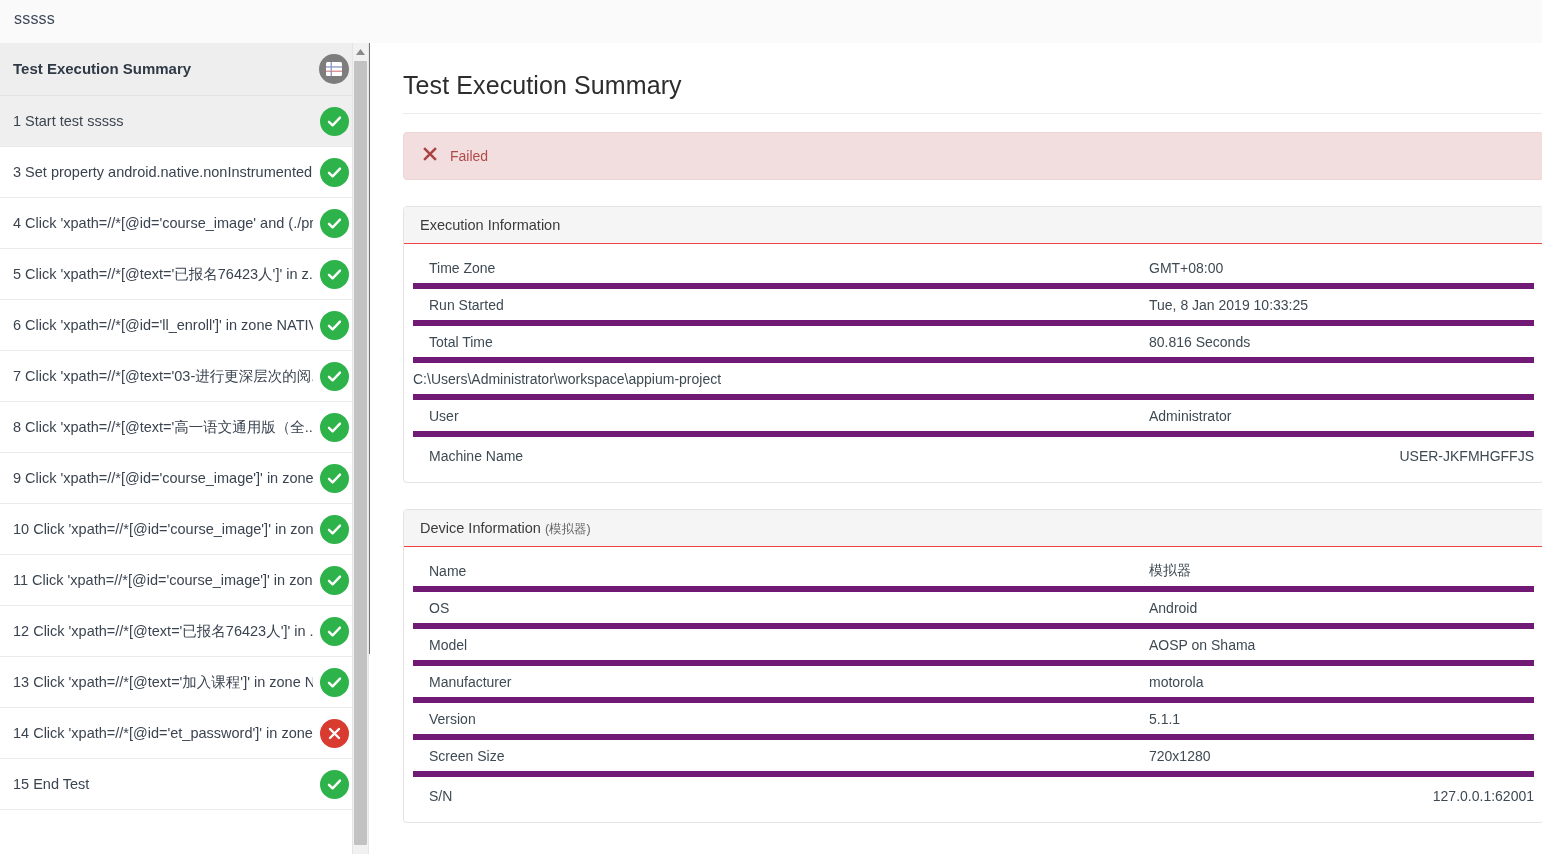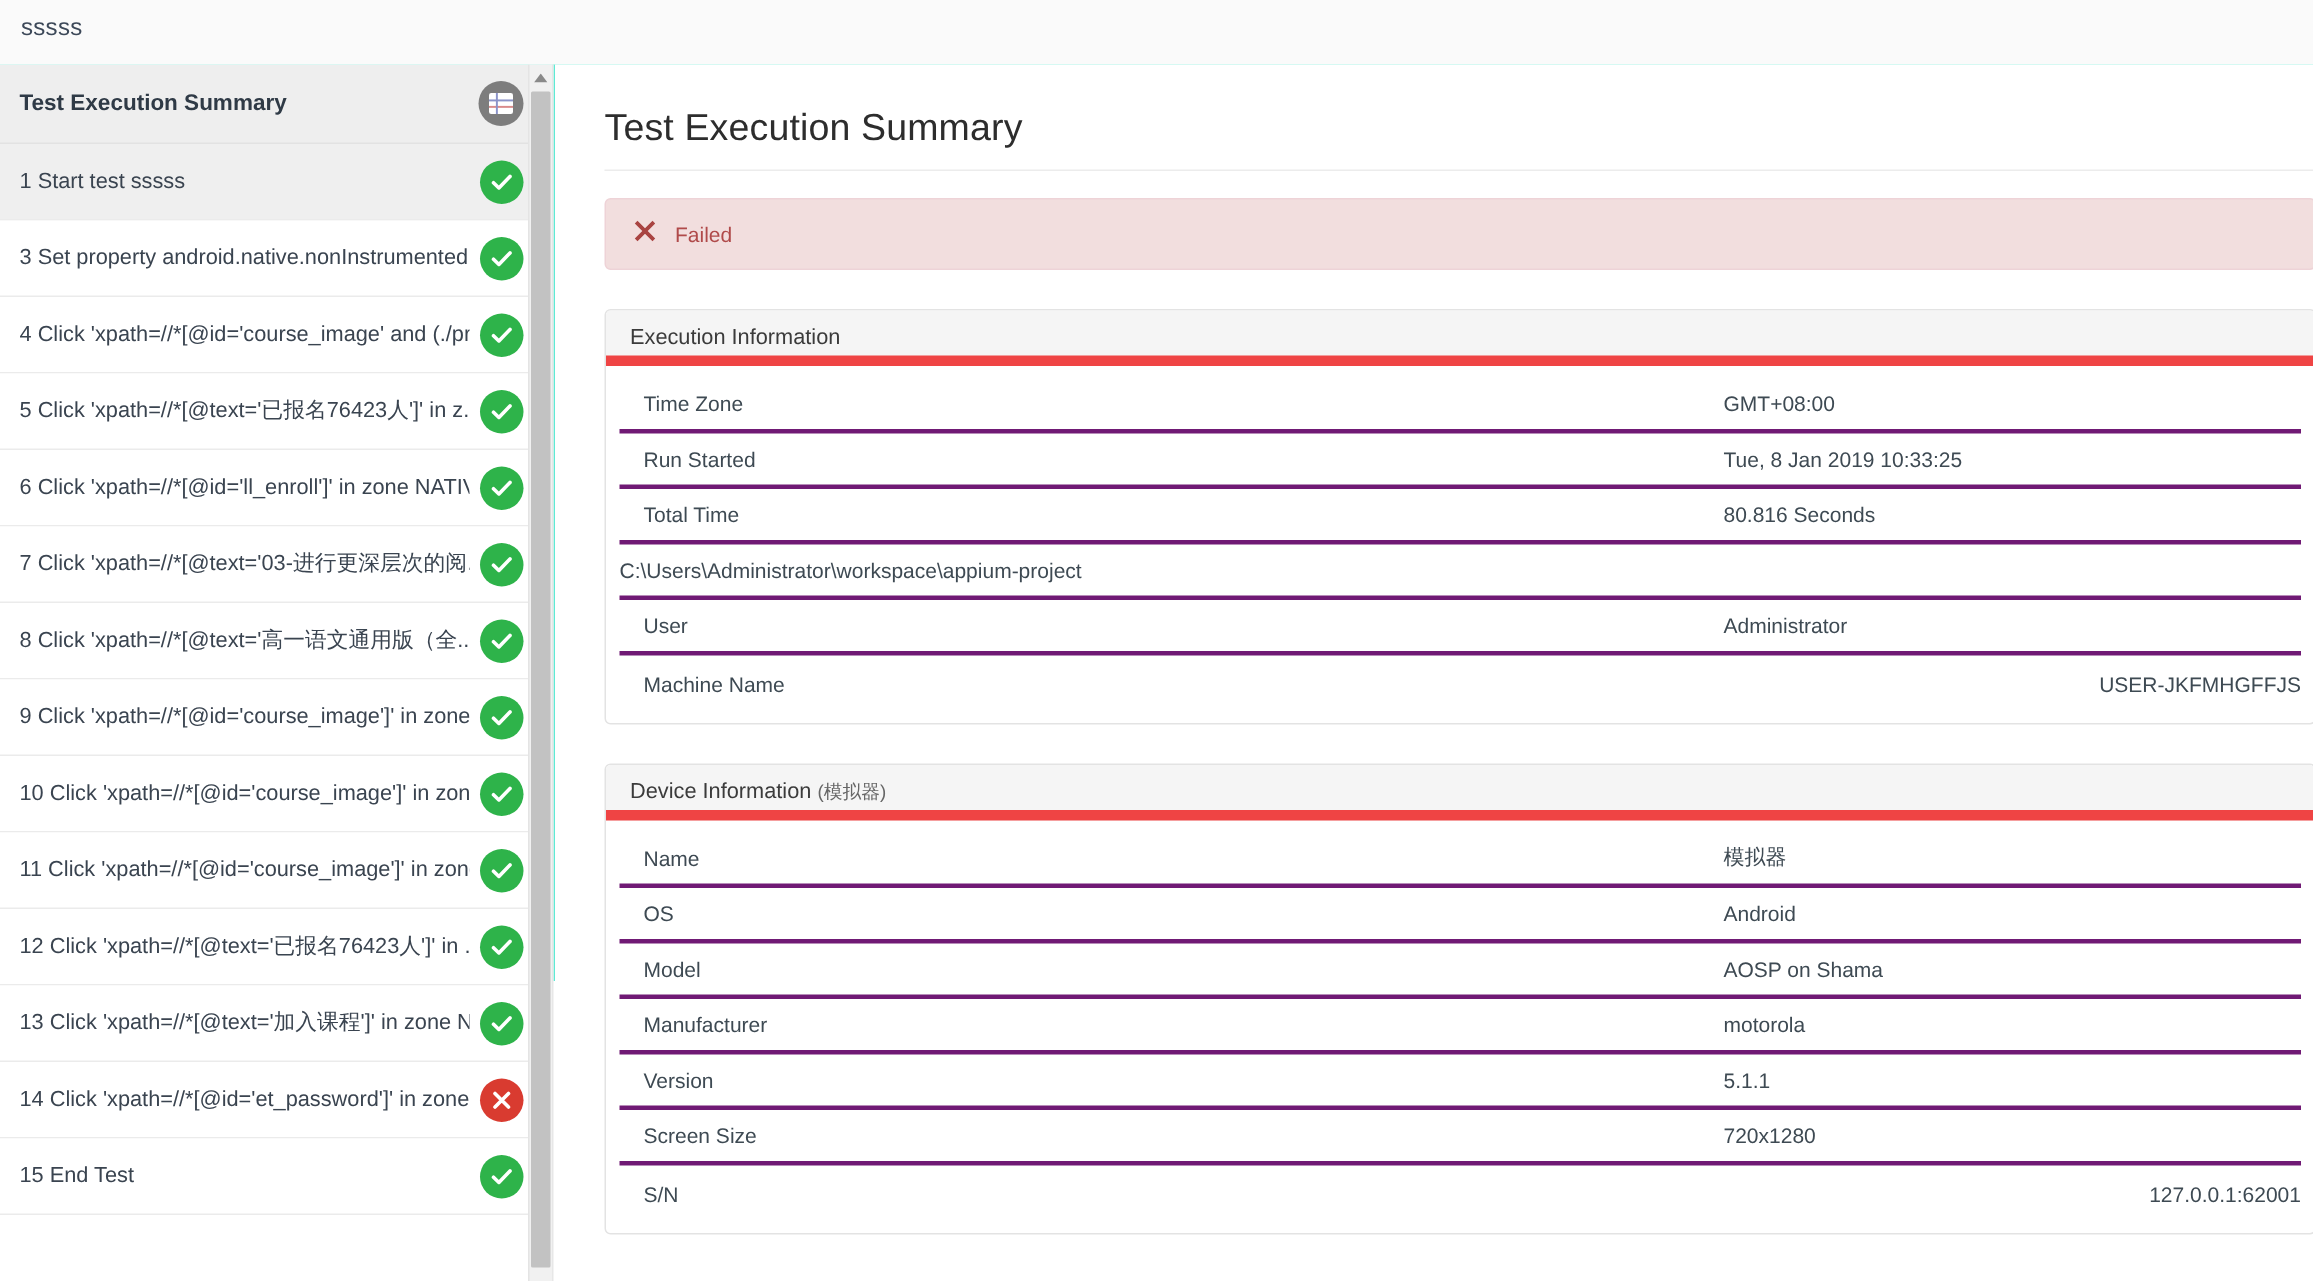--- a/index.html
+++ b/index.html
@@ -26,21 +26,21 @@
     font-size: 16px;
     color: #3c4858;
     letter-spacing: .2px;
   }
 
   
   #body-area {
     position: absolute;
     left: 0; top: 43px;
     width: 1542px; height: 611px;
-    background: #5eead4;
+    background: #737373;
     text-decoration: underline;
   }
 
   
   #sidebar {
     position: absolute;
     left: 0; top: 0;
     width: 369px; height: 811px;
     background: #ffffff;
     overflow: hidden;
@@ -173,37 +173,37 @@
     width: 1141px;
     border: 1px solid #e3e3e3;
     border-radius: 4px;
     background: #ffffff;
     margin-bottom: 26px;
     overflow: hidden;
   }
   .panel-head {
     height: 37px;
     background: #f5f5f5;
-    border-bottom: 7px solid #ef4444;
+    border-bottom: 1px solid #ef4444;
     font-size: 14.5px;
     color: #3b3b3b;
     line-height: 37px;
     padding-left: 16px;
   }
   .panel-head .sub {
     font-size: 12.5px;
     color: #666;
   }
   .panel-body { padding: 0 0 0 0; }
 
   .kv-row {
     display: flex;
     height: 37px;
     align-items: center;
-    border-bottom: 3px solid #701a75;
+    border-bottom: 6px solid #701a75;
     margin: 0 9px 0 9px;
   }
   .kv-row:last-child { border-bottom: none; }
   .kv-row .k {
     width: 736px;
     padding-left: 16px;
     font-size: 14px;
     color: #3e4a53;
   }
   .kv-row .v {

